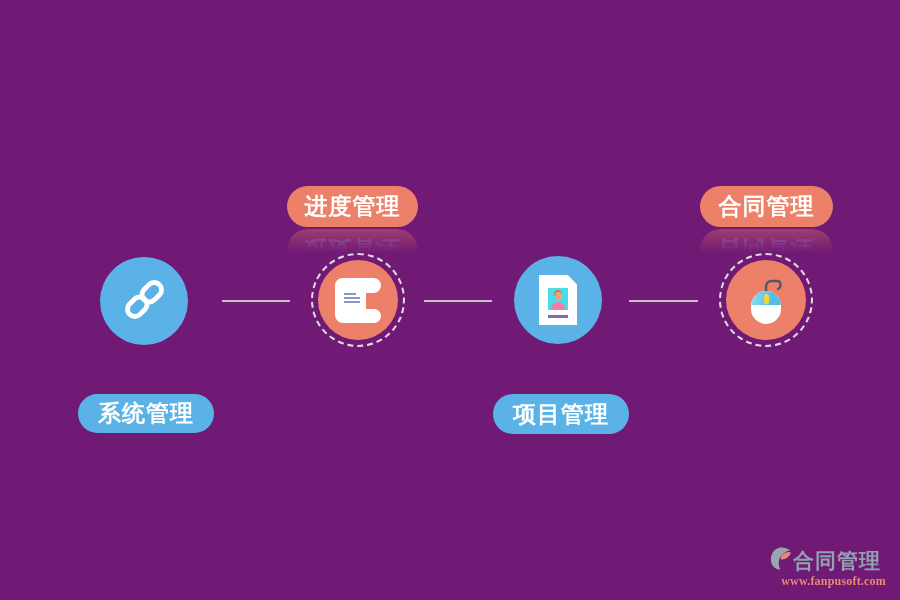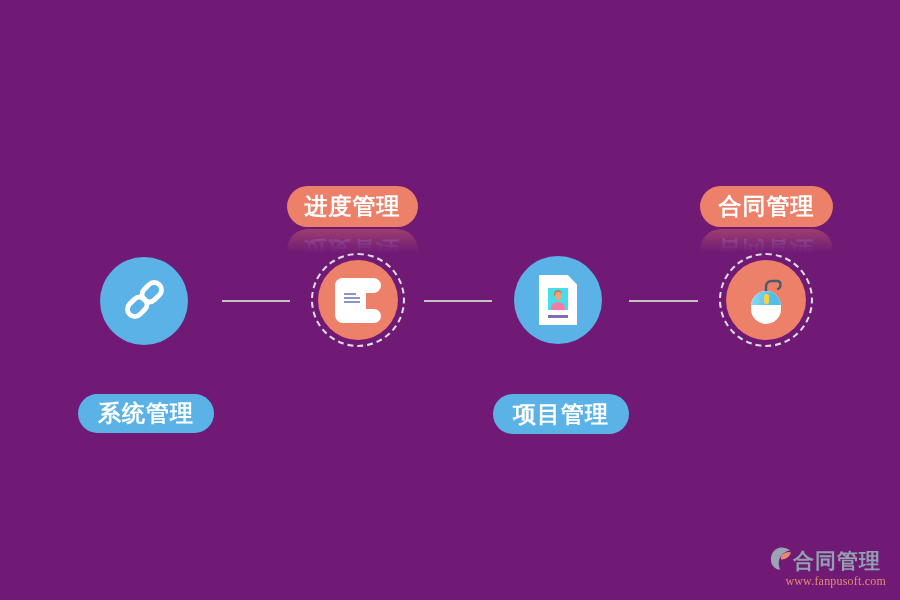--- a/index.html
+++ b/index.html
@@ -88,21 +88,21 @@
   }
   .mouse-dome { position:absolute; top:0; left:0; right:0; height:14px;
     background:linear-gradient(100deg,#93DBF2 0%,#4FBEE8 70%); }
   .mouse-wheel { position:absolute; left:12.5px; top:3px; width:5px; height:10px;
     background:#F5D344; border-radius:3px; }
 
   
   .brand { position:absolute; left:770px; top:546px; width:116px; }
   .brand-row { display:flex; align-items:center; gap:1px; }
   .brand-name { font-size:21px; font-weight:bold; color:#93A0B0; letter-spacing:1px; white-space:nowrap; }
-  .brand-url { font-family:"Liberation Serif", serif; font-size:12px; font-weight:normal;
+  .brand-url { font-family:"Liberation Serif", serif; font-size:12px; font-weight:bold;
     color:#E78A70; margin-top:-1px; text-align:right; letter-spacing:.2px; }
 </style>
 </head>
 <body>
 
 <div class="canvas">
 
   <div class="pill orange" id="pill-progress">进度管理</div>
   <div class="pill-reflection" id="refl-progress">进度管理</div>
 

